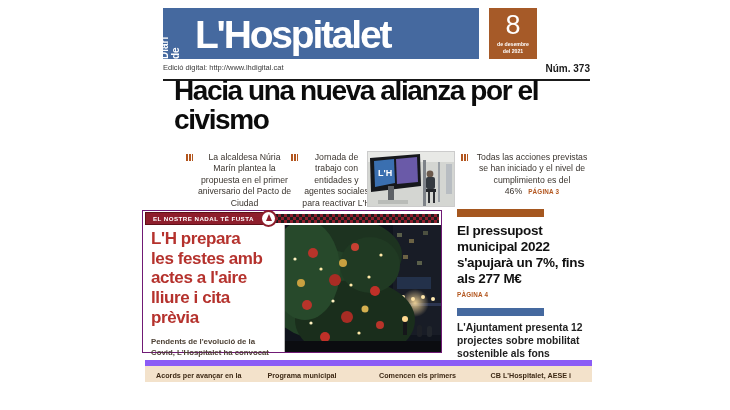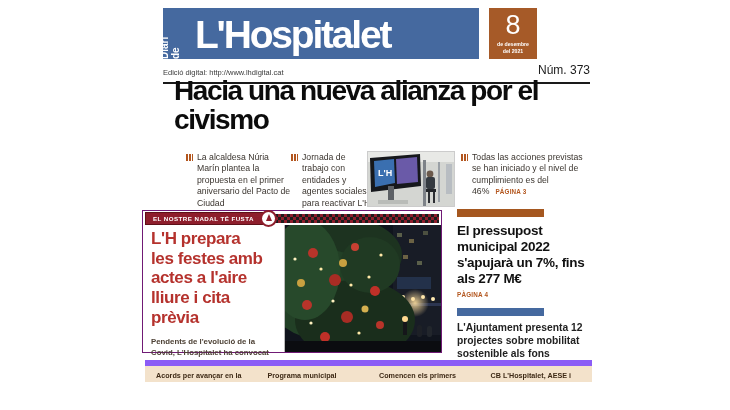--- a/index.html
+++ b/index.html
@@ -15,33 +15,33 @@
     transform:rotate(-90deg) translate(0,-6px); transform-origin:24px 24px; text-align:left; white-space:pre-line; }
   .brand-main { color:#fff; font-weight:bold; font-size:39px; letter-spacing:-2.2px;
     padding-left:32px; line-height:1; padding-top:2px; }
   .datebox { position:absolute; left:489px; top:8px; width:48px; height:51px;
     background:#a65a28; color:#fff; text-align:center; padding-top:3px; }
   .datebox .day { font-size:27px; font-weight:400; line-height:1.05; }
   .datebox .rest { font-size:5.2px; font-weight:bold; line-height:1.35; margin-top:2px; }
 
   .edition-row { position:absolute; left:163px; top:63px; width:427px;
     border-bottom:2px solid #1a1a1a; padding-bottom:5px;
-    display:flex; justify-content:space-between; align-items:flex-end; }
+    display:flex; justify-content:space-between; }
   .edition-text { font-size:7.5px; color:#3a3a3a; }
-  .issue-text { font-size:12px; font-weight:normal; color:#1a1a1a; }
+  .issue-text { font-size:10px; font-weight:bold; color:#1a1a1a; }
 
   
   .headline { position:absolute; left:174px; top:77px; width:440px;
     font-size:28px; font-weight:bold; line-height:1.03; letter-spacing:-1.4px; color:#0c0c0c; }
 
   
   .brief { position:absolute; top:152px; display:flex; }
   .brief .bullet { width:7px; height:7px; margin:2px 4px 0 0; flex:none;
     background:repeating-linear-gradient(90deg,#b3561e 0 2px,#ffffff 2px 3px); }
-  .brief .btxt { font-size:8.7px; line-height:1.32; color:#3b352f; }
+  .brief .btxt { font-size:8.7px; line-height:1.32; color:#3b352f;text-align:center; }
   .brief-1 { left:186px; width:106px; }
   .brief-2 { left:291px; width:80px; }
   .brief-3 { left:461px; width:131px; }
   .pagelabel { color:#b3561e; font-weight:bold; font-size:6.3px; letter-spacing:.2px; }
   .btxt .pagelabel { margin-left:6px; }
 
   .office-photo { position:absolute; left:367px; top:151px; width:88px; height:56px;
     border:1px solid #cccccc; background:#cfd2d0; }
 
   

